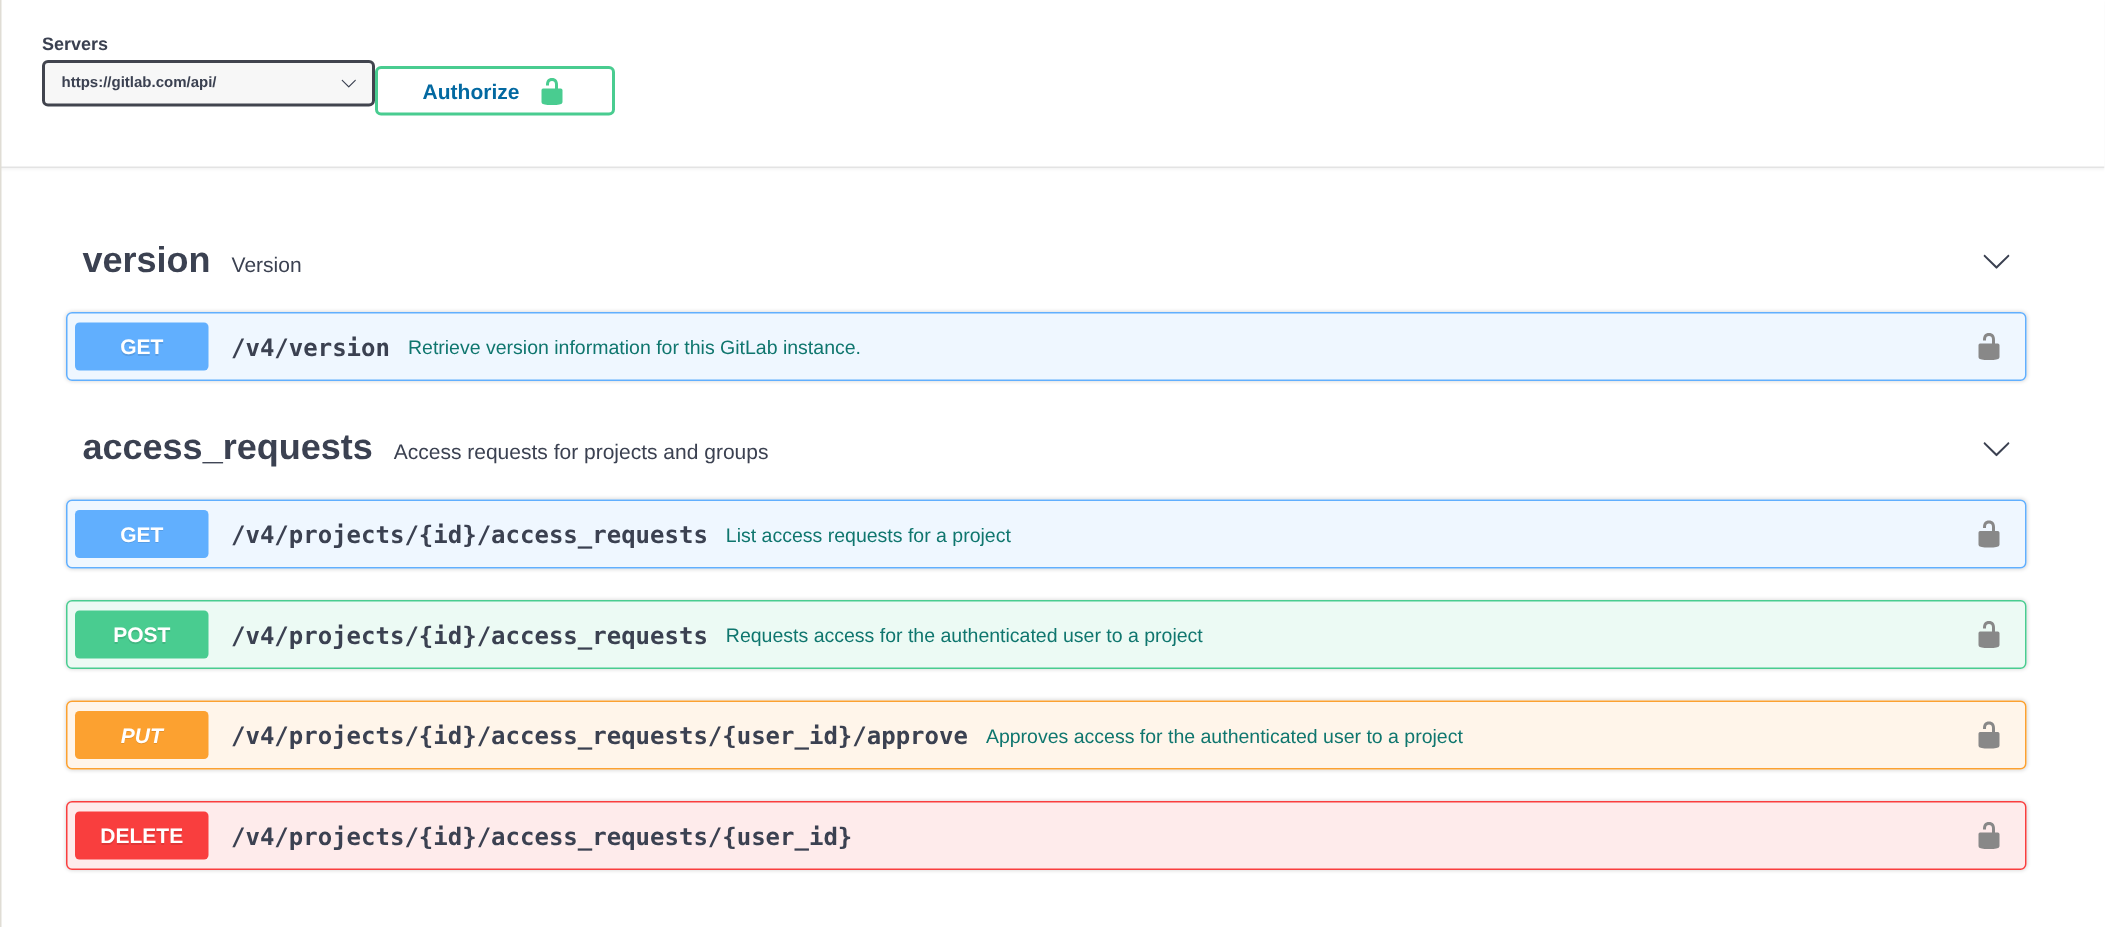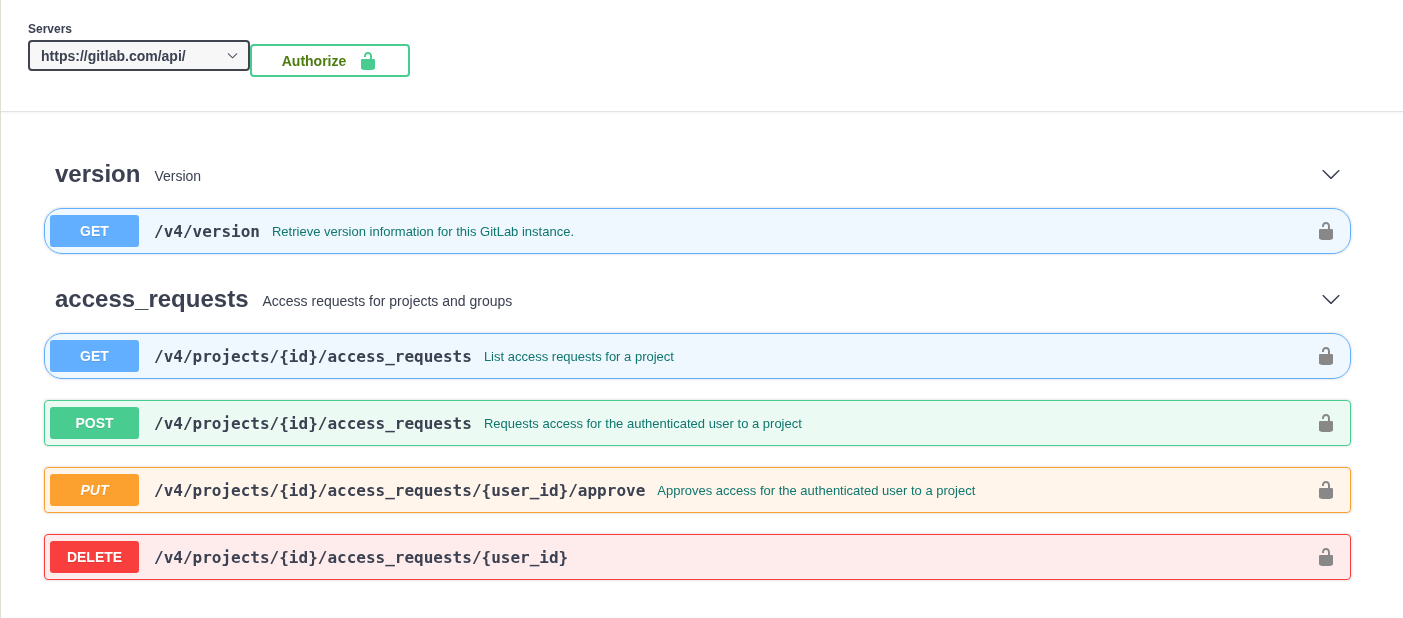--- a/index.html
+++ b/index.html
@@ -37,32 +37,32 @@
     border: 2px solid #41444e;
     border-radius: 4px;
     background: #f7f7f7;
     display: flex;
     align-items: center;
     justify-content: space-between;
     padding: 0 10px 0 11px;
     cursor: pointer;
   }
   .server-select .url {
-    font-size: 14px;
+    font-size: 10px;
     font-weight: 700;
     color: #3b4151;
     white-space: nowrap;
   }
   .auth-wrapper { margin-top: 22px; }
   .btn-authorize {
     width: 160px; height: 33px;
     background: transparent;
     border: 2px solid #49cc90;
     border-radius: 4px;
-    color: #4d7c0f;
+    color: #0369a1;
     font-family: "Liberation Sans", sans-serif;
     font-size: 14px;
     font-weight: 700;
     display: flex;
     align-items: center;
     justify-content: center;
     gap: 12px;
     cursor: pointer;
   }
 
@@ -131,21 +131,21 @@
   .authorization-btn {
     margin-left: auto;
     background: none;
     border: none;
     padding: 2px;
     display: flex;
     cursor: pointer;
   }
 
   
-  .opblock[data-method="GET"]    { border-color: #61affe; background: rgba(97,175,254,.1); border-radius: 18px; }
+  .opblock[data-method="GET"]    { border-color: #61affe; background: rgba(97,175,254,.1); }
   .opblock[data-method="GET"]    .opblock-summary-method { background: #61affe; }
   .opblock[data-method="POST"]   { border-color: #49cc90; background: rgba(73,204,144,.1); }
   .opblock[data-method="POST"]   .opblock-summary-method { background: #49cc90; }
   .opblock[data-method="PUT"]    { border-color: #fca130; background: rgba(252,161,48,.1); }
   .opblock[data-method="PUT"]    .opblock-summary-method { background: #fca130; font-style: italic; }
   .opblock[data-method="DELETE"] { border-color: #f93e3e; background: rgba(249,62,62,.1); }
   .opblock[data-method="DELETE"] .opblock-summary-method { background: #f93e3e; }
 
   svg { display: block; }
 </style>

